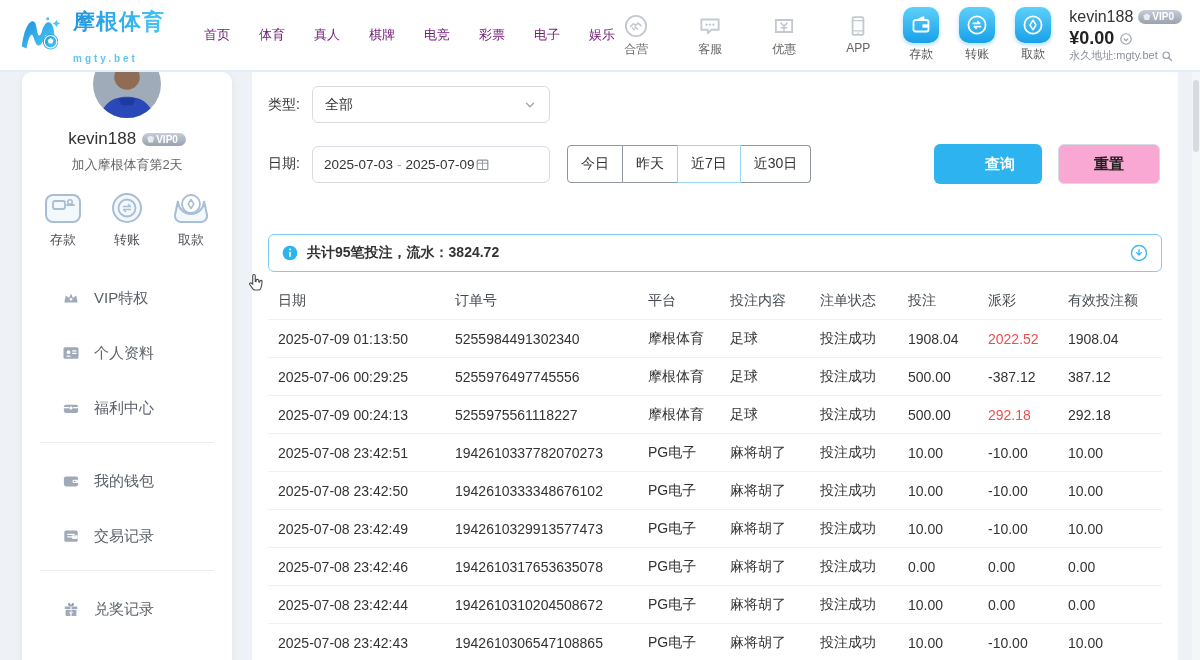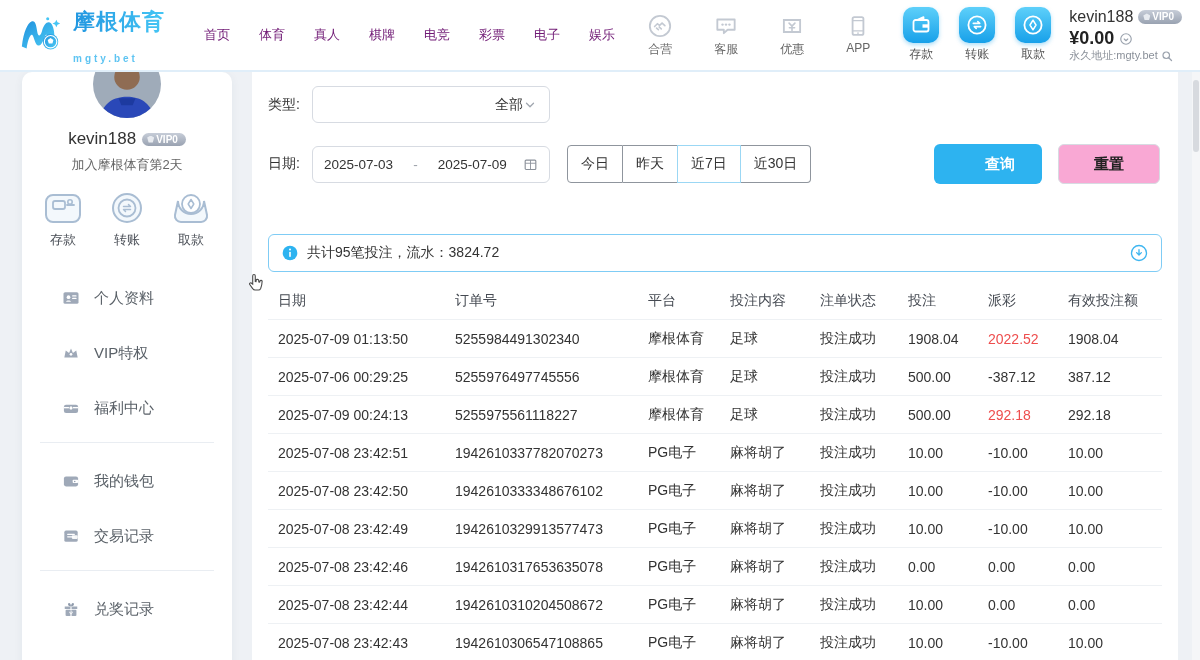--- a/index.html
+++ b/index.html
@@ -11,21 +11,21 @@
   .header { position:absolute; top:0; left:0; right:0; height:72px; background:#fff;
             border-bottom:2px solid #e0eef9; z-index:20; display:flex; align-items:center; padding:0 18px; }
   .logo { display:flex; align-items:center; gap:9px; min-width:168px; }
   .logo-mark { width:46px; height:46px; }
   .logo-text-cn { font-size:22px; font-weight:bold; letter-spacing:1px;
                   background:linear-gradient(90deg,#2196e0,#45c6f5); -webkit-background-clip:text; background-clip:text; color:transparent; }
   .logo-text-en { font-size:10px; letter-spacing:3px; color:#5ec4f2; font-weight:bold; margin-top:16px; }
   .nav { display:flex; gap:29px; margin-left:18px; }
   .nav-item { font-size:13px; color:#701a75; font-weight:500; cursor:pointer; white-space:nowrap; }
 
-  .hdr-links { display:flex; gap:24px; margin-left:auto; }
+  .hdr-links { display:flex; gap:32px; margin-left:auto; }
   .hdr-link { display:flex; flex-direction:column; align-items:center; width:42px; cursor:pointer; }
   .hdr-link .ic { width:26px; height:26px; color:#c3c9d2; }
   .hdr-link .ic svg { width:100%; height:100%; }
   .hdr-link .lb { font-size:12px; color:#666; margin-top:2px; white-space:nowrap; }
 
   .hdr-actions { display:flex; gap:20px; margin-left:24px; }
   .hdr-action { display:flex; flex-direction:column; align-items:center; cursor:pointer; }
   .hdr-action .appic { width:36px; height:36px; border-radius:10px;
        background:linear-gradient(180deg,#5ed0fa 0%,#17a0e9 100%); box-shadow:0 2px 4px rgba(23,160,233,.35);
        display:flex; align-items:center; justify-content:center; }
@@ -68,45 +68,45 @@
 
   
   .filter-panel { position:absolute; left:252px; top:72px; width:926px; height:159px; background:#fff;
                   border-radius:0 0 10px 10px; padding:12px 16px; z-index:6; }
   .f-row { display:flex; align-items:center; }
   .f-row1 { margin-top:2px; }
   .f-row2 { margin-top:21px; }
   .f-label { font-size:14px; color:#333; width:44px; flex:none; }
   .select-box { width:238px; height:37px; border:1px solid #d7dbe2; border-radius:6px; display:flex; align-items:center;
                 padding:0 12px; font-size:14px; color:#333; cursor:pointer; background:#fff; }
-  .select-box .val { flex:1;text-align:right; }
+  .select-box .val { flex:1; }
   .chev { width:14px; height:14px; color:#a0a6af; }
   .chev svg { width:100%; height:100%; }
   .date-box { width:238px; height:37px; border:1px solid #d7dbe2; border-radius:6px; display:flex; align-items:center;
-              justify-content:space-between; padding:0 11px; font-size:13.5px; color:#333; cursor:pointer; background:#fff; }
+              padding:0 11px; font-size:13.5px; color:#333; cursor:pointer; background:#fff; }
   .date-sep { color:#9aa0a8; padding:0 4px; }
   .cal-ic { width:15px; height:15px; color:#8a9099; }
   .cal-ic svg { width:100%; height:100%; }
   .quick-group { display:flex; margin-left:17px; border-radius:4px; }
   .qbtn { height:38px; padding:0 13px; display:flex; align-items:center; font-size:14px; color:#333;
           border:1px solid #8f959d; border-left-width:0; cursor:pointer; background:#fff; white-space:nowrap; }
   .qbtn:first-child { border-left-width:1px; border-radius:4px 0 0 4px; }
   .qbtn:last-child { border-radius:0 4px 4px 0; }
   .qbtn.active { border:1px solid #9bd7f4; margin-left:-1px; color:#333; }
   .f-spacer { flex:1; }
   .btn { height:40px; border-radius:6px; font-size:15px; font-weight:bold; display:flex; align-items:center;
          justify-content:center; cursor:pointer; }
   .btn-query { width:108px; background:var(--accent,#2db3f0); color:#fff;padding-left:24px; }
   .btn-reset { width:102px; background:#f9a8d4; border:1px solid #d7dbe2; color:#222; margin-left:16px; margin-right:2px; }
 
   
   .records-panel { position:absolute; left:252px; top:212px; width:926px; height:460px; background:#fff;
                    border-radius:10px; padding:14px 16px; overflow:hidden; z-index:6; }
   .summary-bar { height:38px; margin-top:8px; border:1px solid #7fccf5; border-radius:6px; display:flex;
-                 align-items:center; padding:0 13px; gap:9px; }
+                 align-items:center; padding:0 13px; gap:9px;font-weight:bold; }
   .info-ic { width:16px; height:16px; flex:none; }
   .info-ic svg { width:100%; height:100%; }
   .summary-text { font-size:14px; color:#333; flex:1; }
   .dl-ic { width:18px; height:18px; color:#3fb6f0; cursor:pointer; }
   .dl-ic svg { width:100%; height:100%; }
 
   .table { margin-top:10px; }
   .trow { display:grid; grid-template-columns:187px 193px 82px 90px 88px 80px 80px 1fr; align-items:center; }
   .thead { height:37px; font-size:14px; color:#454a52; }
   .tbody-row { height:38px; font-size:14px; color:#333; border-top:1px solid #eef1f4; }
@@ -285,33 +285,33 @@
               <path d="M7 10a13 13 0 0 0 26 0l3 14a6 6 0 0 1-6 7H10a6 6 0 0 1-6-7z" fill="#f3f8fc" stroke="currentColor" stroke-width="2"></path>
               <circle cx="20" cy="13" r="9" fill="#fff" stroke="currentColor" stroke-width="1.8"></circle>
               <path d="M20 8.5l2.8 4.5-2.8 4.5-2.8-4.5z" fill="none" stroke="currentColor" stroke-width="1.5" stroke-linejoin="round"></path>
             </svg></span>
           <span class="lb">取款</span>
         </div>
       </div>
     <div class="side-menu" id="side-menu">
         <div class="menu-item">
           <span class="mic"><svg viewBox="0 0 24 24">
+              <path d="M4 17.5h16L18.3 9l-4 3.1L12 6.5 9.7 12.1l-4-3.1z" fill="currentColor" opacity=".85"></path>
+              <circle cx="12" cy="13.6" r="1.6" fill="#fff"></circle>
+            </svg></span>
+          <span>VIP特权</span>
+        </div>
+        <div class="menu-item">
+          <span class="mic"><svg viewBox="0 0 24 24">
               <rect x="3" y="5" width="18" height="14" rx="2" fill="currentColor" opacity=".85"></rect>
               <circle cx="9" cy="11" r="2.2" fill="#fff"></circle>
               <path d="M6 16.5c.5-2 5.5-2 6 0" fill="#fff"></path>
               <path d="M14 9.5h4M14 12.5h4" stroke="#fff" stroke-width="1.4" stroke-linecap="round"></path>
             </svg></span>
           <span>个人资料</span>
-        </div>
-        <div class="menu-item">
-          <span class="mic"><svg viewBox="0 0 24 24">
-              <path d="M4 17.5h16L18.3 9l-4 3.1L12 6.5 9.7 12.1l-4-3.1z" fill="currentColor" opacity=".85"></path>
-              <circle cx="12" cy="13.6" r="1.6" fill="#fff"></circle>
-            </svg></span>
-          <span>VIP特权</span>
         </div>
         <div class="menu-item">
           <span class="mic"><svg viewBox="0 0 24 24">
               <rect x="3.5" y="8" width="17" height="10" rx="2.5" fill="currentColor" opacity=".85"></rect>
               <rect x="3.5" y="10.8" width="17" height="1.6" fill="#fff"></rect>
               <circle cx="12" cy="12" r="2.6" fill="currentColor"></circle>
               <circle cx="12" cy="12" r="2" fill="#fff"></circle>
             </svg></span>
           <span>福利中心</span>
         </div>

